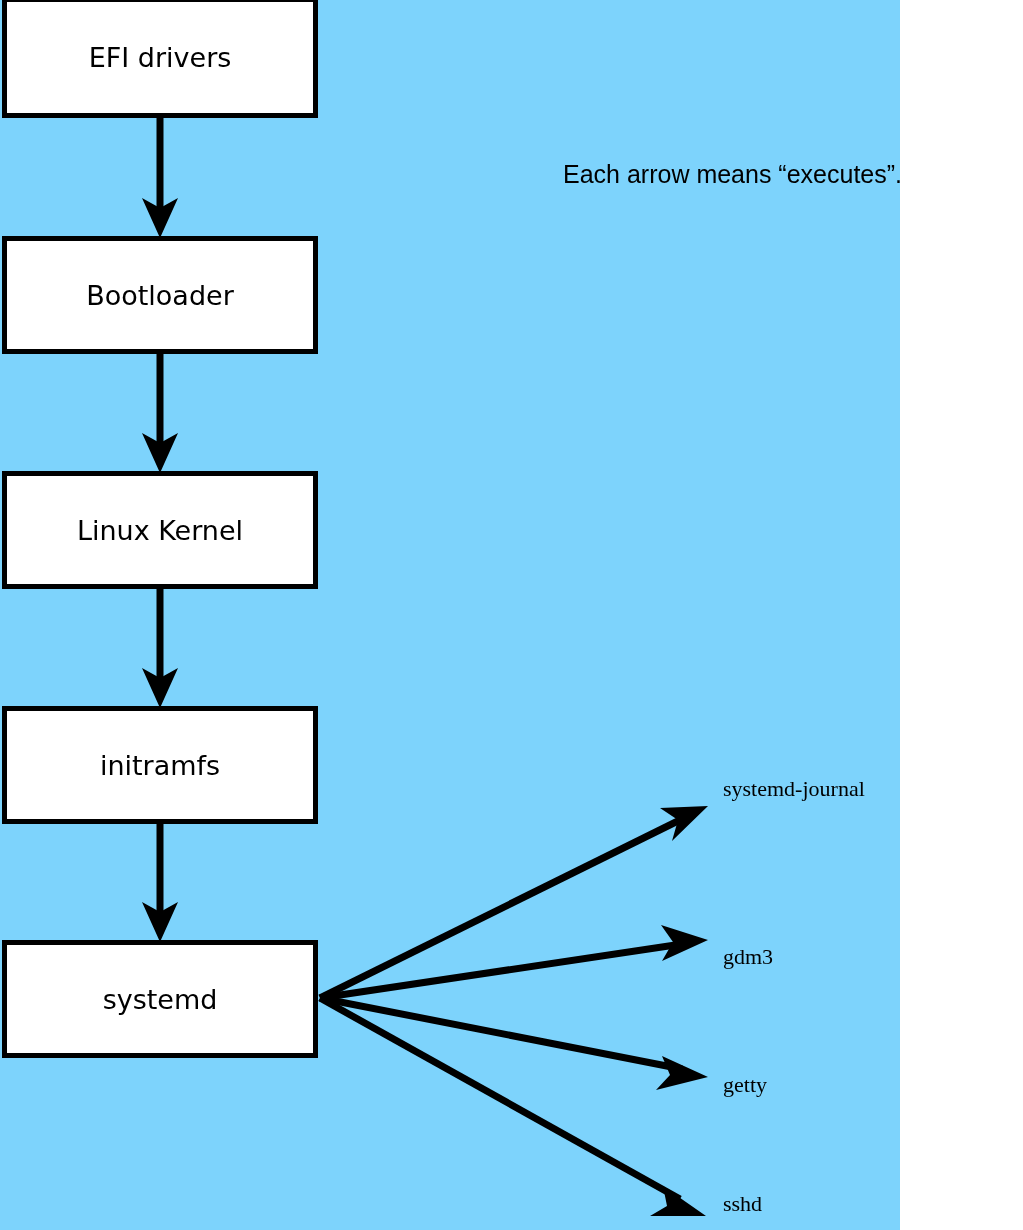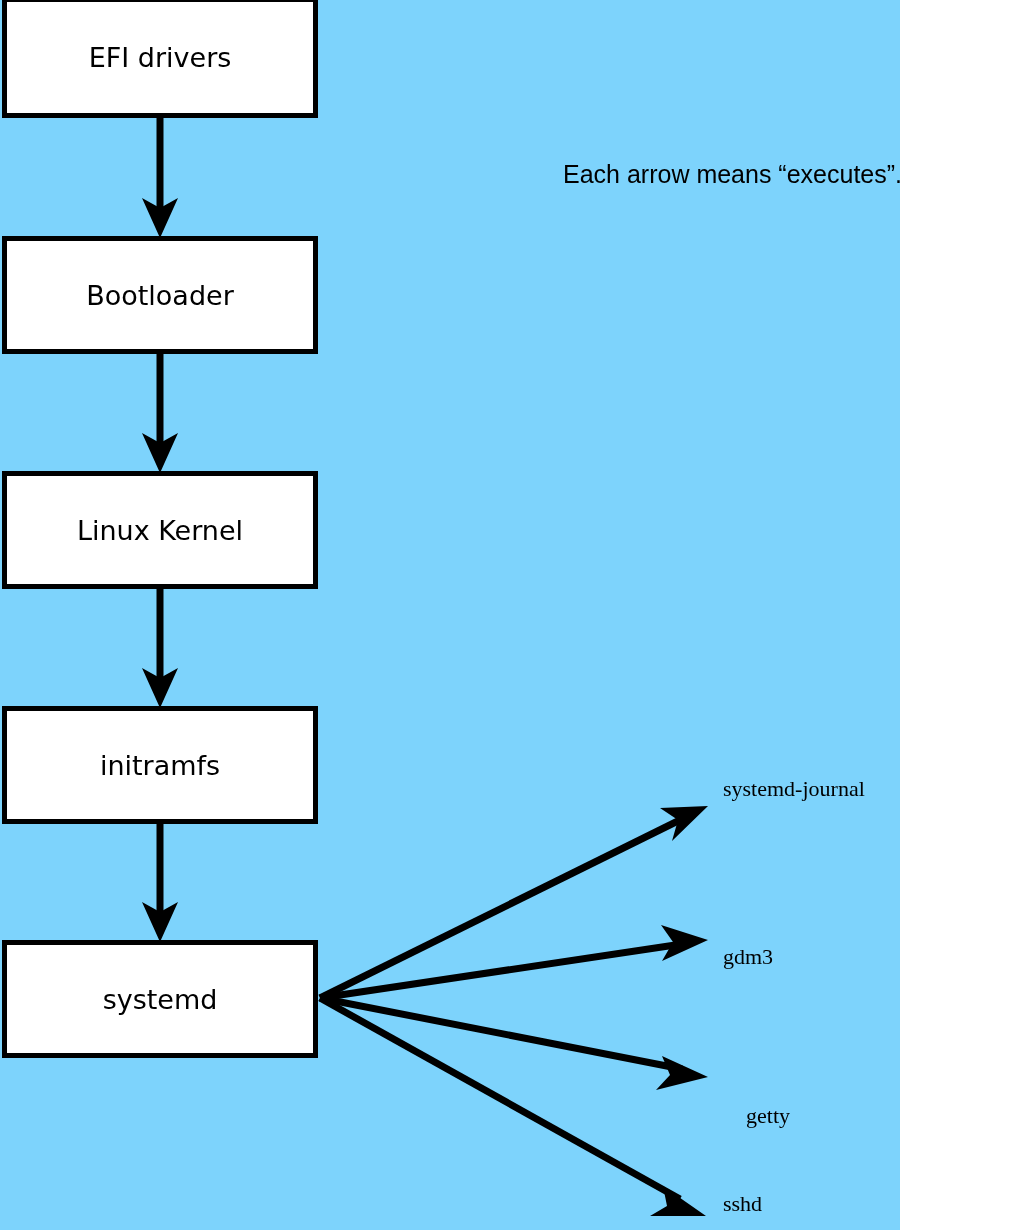--- a/index.html
+++ b/index.html
@@ -62,21 +62,21 @@
     position: absolute;
     left: 723px;
     font-family: Liberation Serif, serif;
     font-size: 22px;
     color: #000000;
     white-space: nowrap;
     line-height: 1;
   }
   #service-label-0 { top: 778px; }
   #service-label-1 { top: 946px; }
-  #service-label-2 { top: 1105px; margin-left: 23px; }
+  #service-label-2 { top: 1074px; }
   #service-label-3 { top: 1193px; }
 </style>
 </head>
 <body>
 
 <div id="canvas">
 
   <svg id="arrow-layer" viewBox="0 0 1023 1230" width="1023" height="1230" xmlns="http://www.w3.org/2000/svg">
 
     <g>

